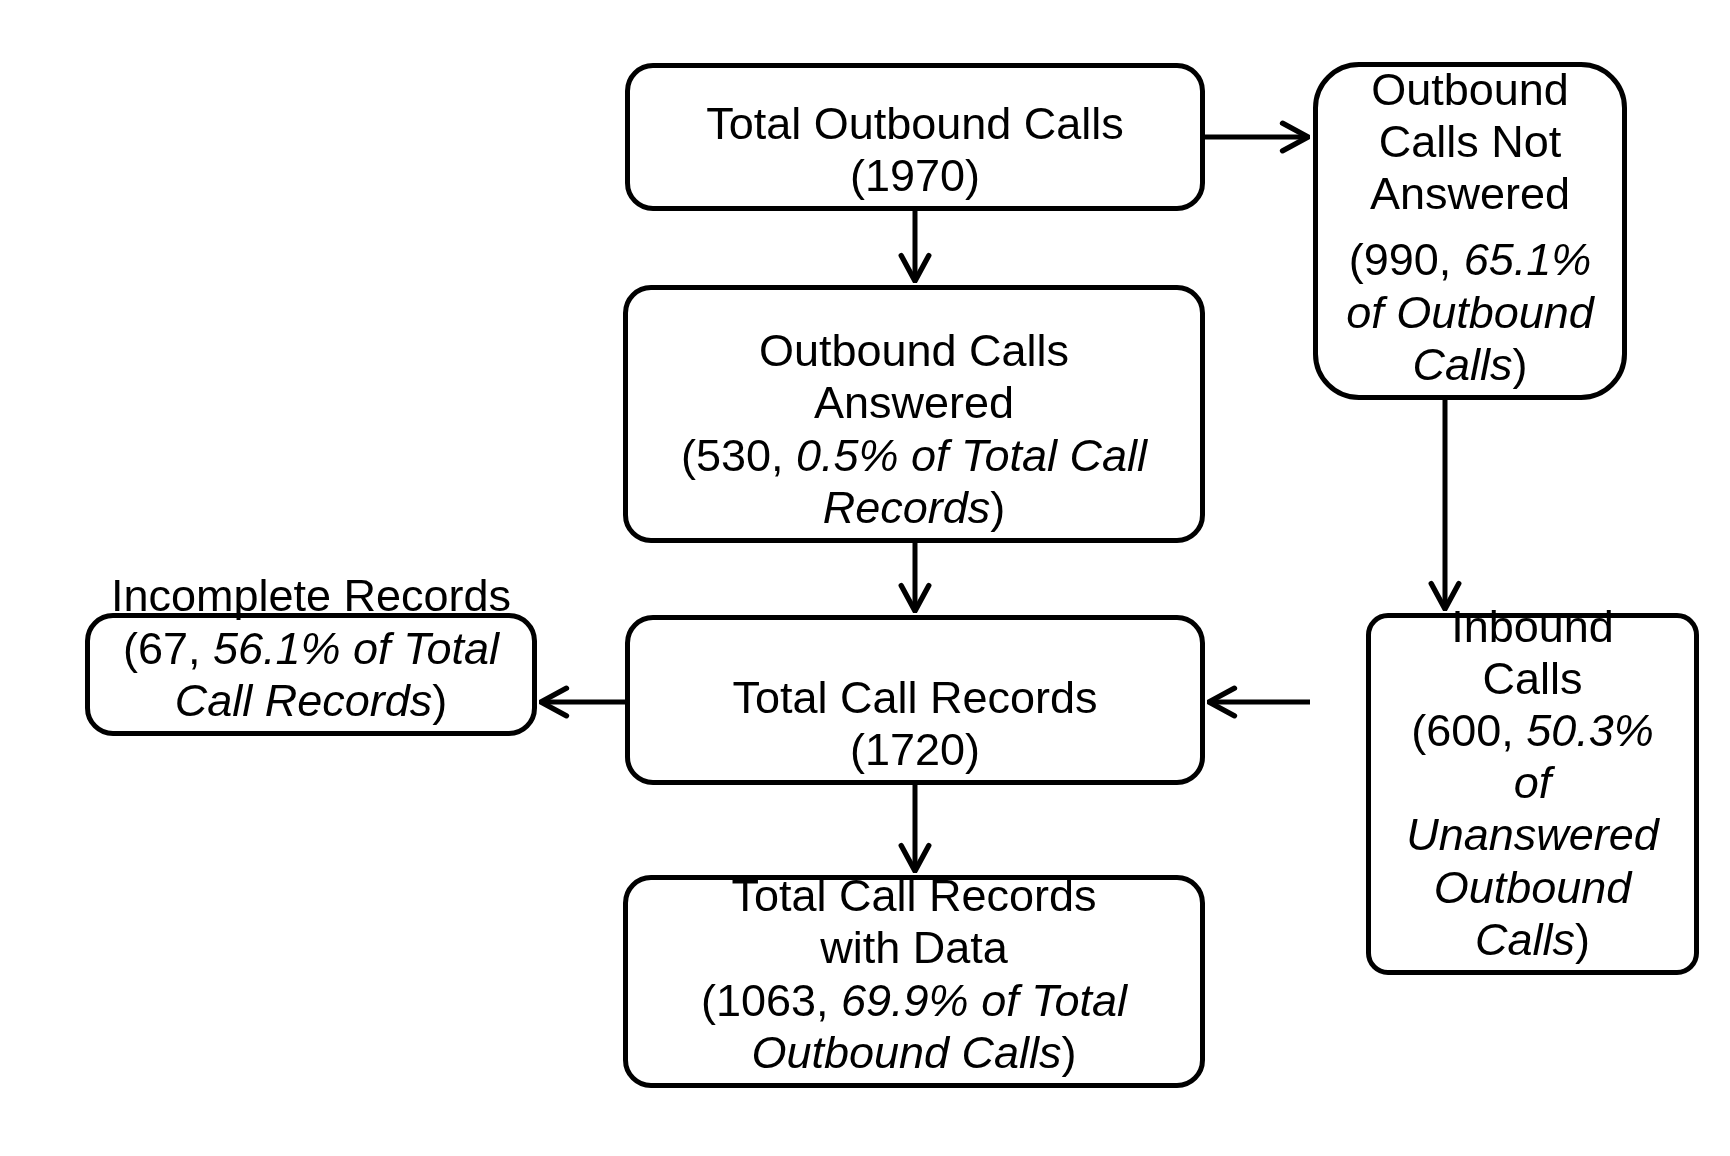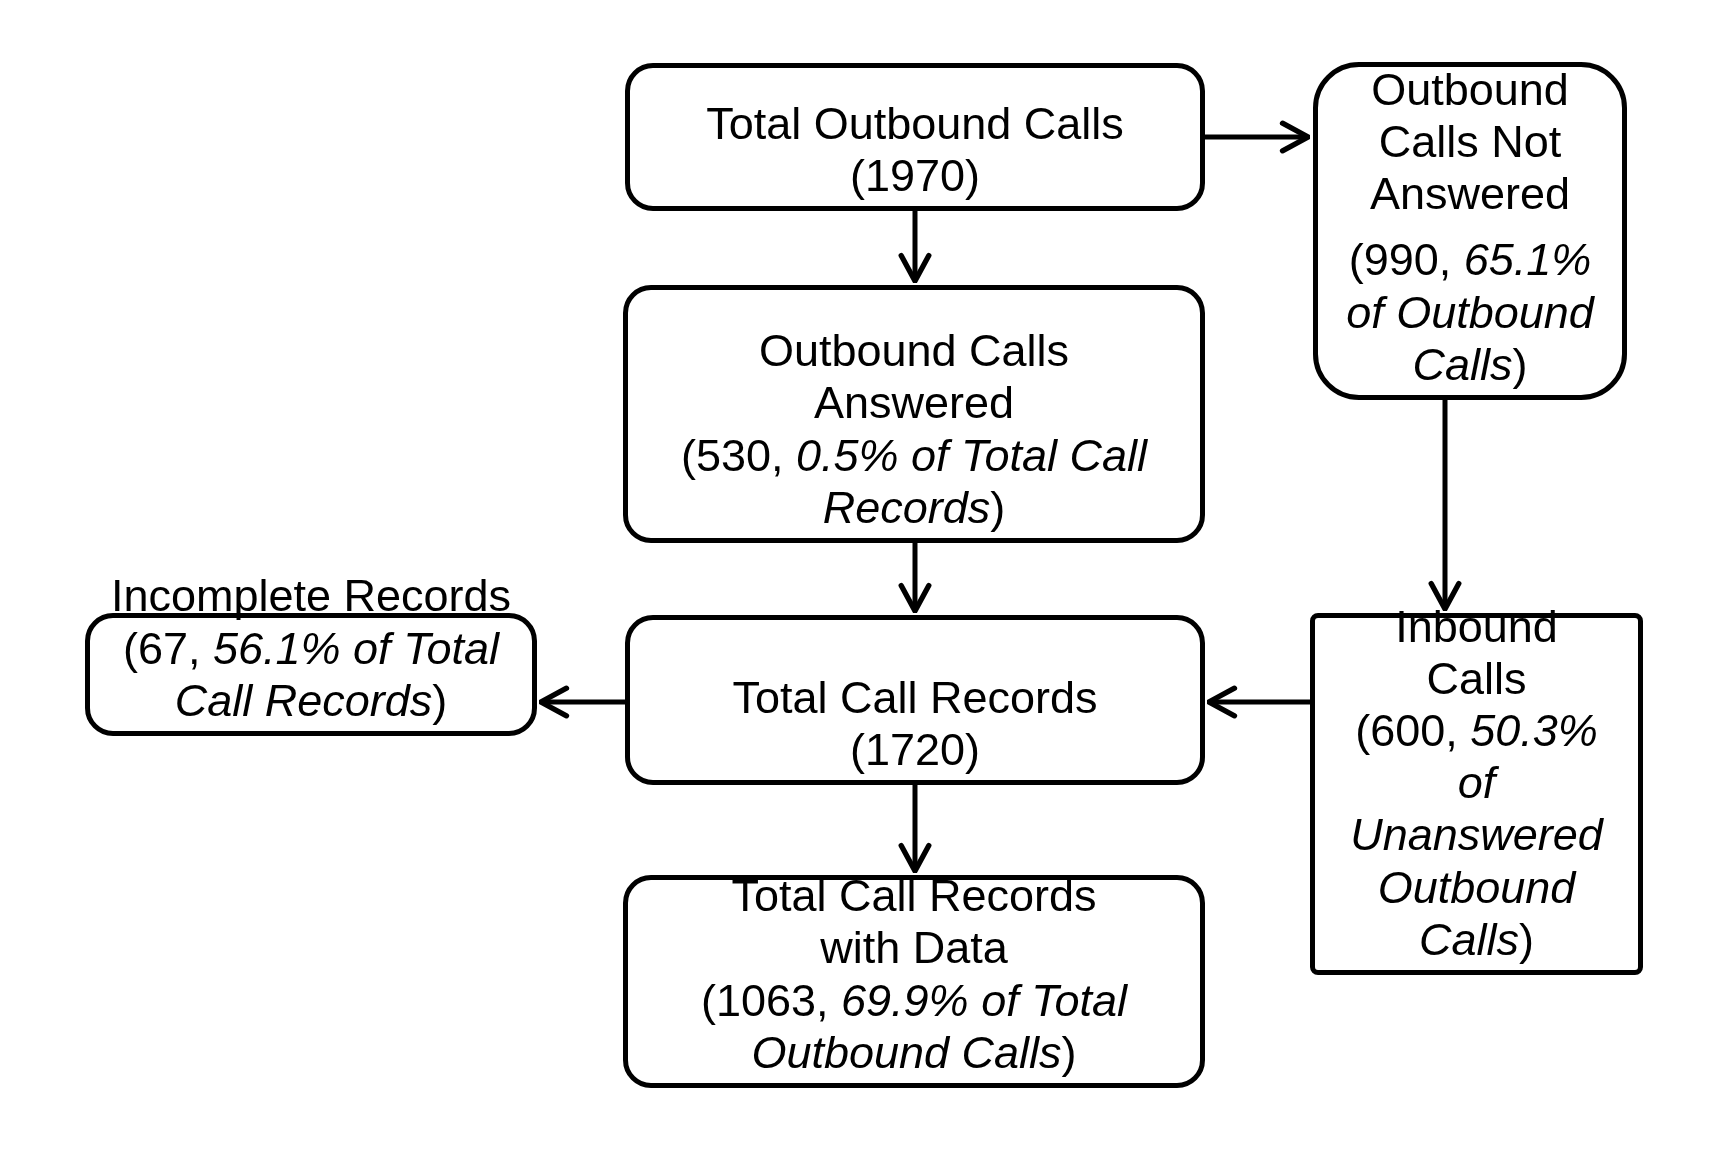--- a/index.html
+++ b/index.html
@@ -42,21 +42,21 @@
   .node .title { white-space: pre-line; }
   .node .stat { }
   .it { font-style: italic; }
 
   
   .n-total-outbound { left: 625px; top: 63px;  width: 580px; height: 148px; }
   .n-not-answered   { left: 1313px; top: 62px; width: 314px; height: 338px; border-radius: 46px; padding: 4px 24px; gap: 14px; }
   .n-answered       { left: 623px; top: 285px; width: 582px; height: 258px; padding: 4px 12px; }
   .n-total-records  { left: 625px; top: 615px; width: 580px; height: 170px; }
   .n-incomplete     { left: 85px;  top: 613px; width: 452px; height: 123px; padding: 4px 6px; }
-  .n-inbound        { left: 1310px; top: 613px; width: 333px; height: 362px; border-radius: 8px; padding: 4px 42px; }
+  .n-inbound        { left: 1366px; top: 613px; width: 333px; height: 362px; border-radius: 22px; padding: 4px 42px; }
   .n-with-data      { left: 623px; top: 875px; width: 582px; height: 213px; padding: 4px 14px; }
 
   line.edge {
     stroke: #000000;
     stroke-width: 5;
   }
 </style>
 </head>
 <body>
 

